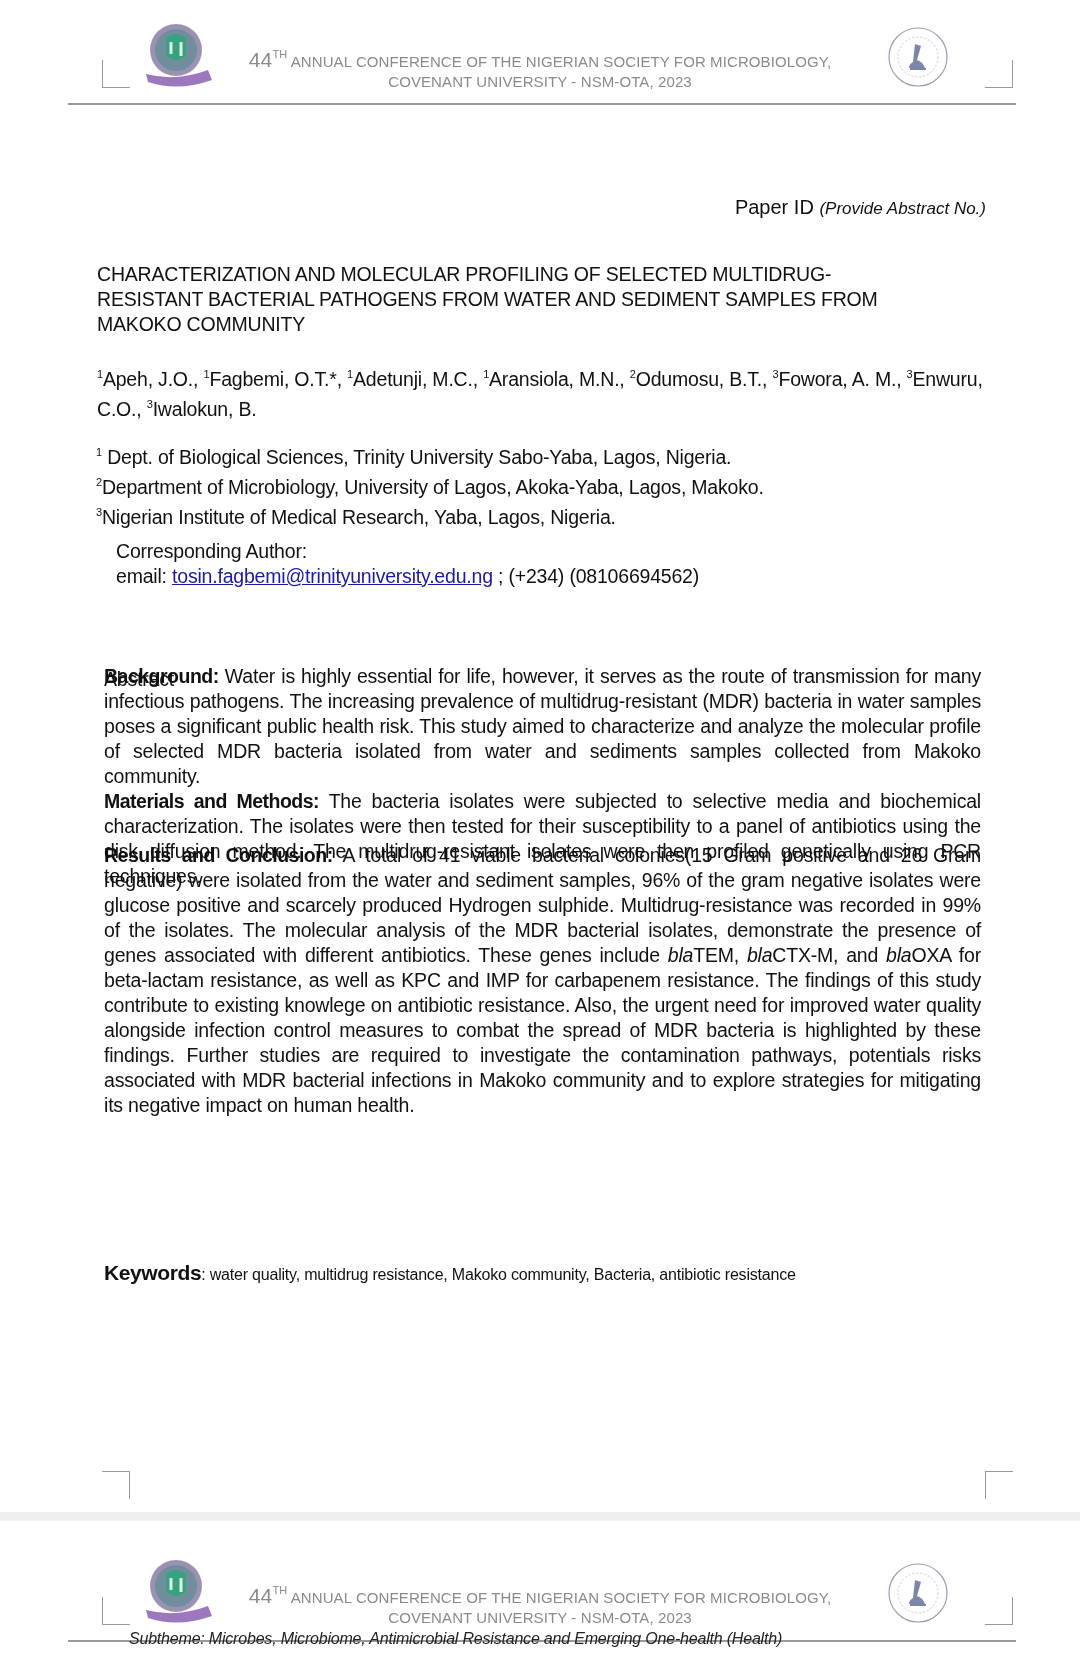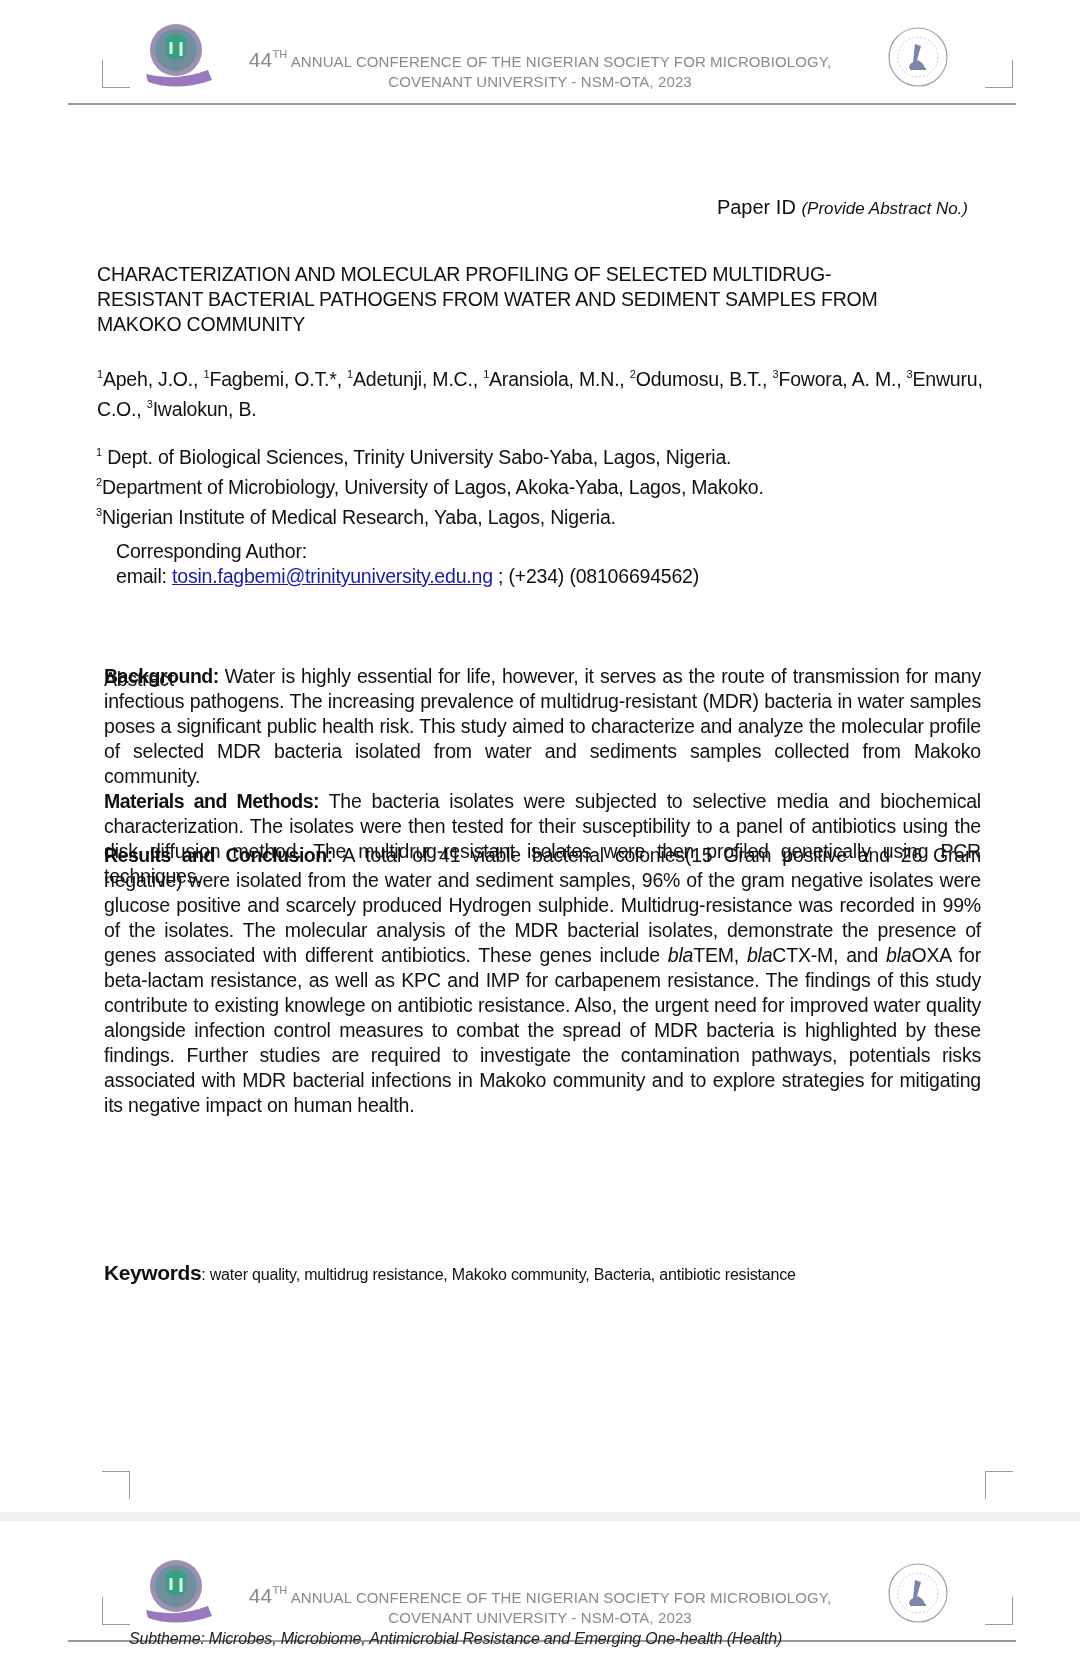--- a/index.html
+++ b/index.html
@@ -15,21 +15,21 @@
   .c-tr-in { border-left-width: 1px; border-top-width: 1px; }
   .hdr-text {
     position: absolute; left: 200px; width: 680px; text-align: center;
     color: #8a8a8a; font-size: 15px; line-height: 20px; letter-spacing: 0.1px;
   }
   .hdr-text .num { font-size: 21px; text-align: right; }
   .hdr-text sup { font-size: 11px; vertical-align: 9px; }
   .hdr-line { position: absolute; left: 68px; width: 948px; height: 2px; background: #9a9a9a; }
   .logo-left { position: absolute; width: 80px; height: 75px; }
   .logo-right { position: absolute; width: 62px; height: 62px; }
-  .paper-id { position: absolute; right: 112px; top: 196px; font-size: 20px; color: #111; margin-left: 36px; }
+  .paper-id { position: absolute; right: 94px; top: 196px; font-size: 20px; color: #111; margin-left: 36px; }
   .paper-id i { font-size: 17px; }
   .title { position: absolute; left: 97px; width: 890px; top: 262px; font-size: 19.5px; line-height: 25px; letter-spacing: -0.2px; }
   .authors { position: absolute; left: 97px; width: 895px; top: 362px; font-size: 19.5px; line-height: 25px; letter-spacing: -0.2px; }
   .authors sup, .affil sup { font-size: 11px; vertical-align: 8px; }
   .affils { position: absolute; left: 96px; top: 440px; font-size: 19.5px; line-height: 25px; letter-spacing: -0.2px; }
   .block { position: absolute; left: 104px; width: 877px; font-size: 19.5px; line-height: 25px; letter-spacing: -0.2px; }
   .justify { text-align: justify; }
   .link { color: #1a1aa6; text-decoration: underline; }
   b.lbl { font-weight: bold; letter-spacing: -0.5px; }
   .kw-lbl { font-size: 21px; font-weight: bold; letter-spacing: -0.4px; }

